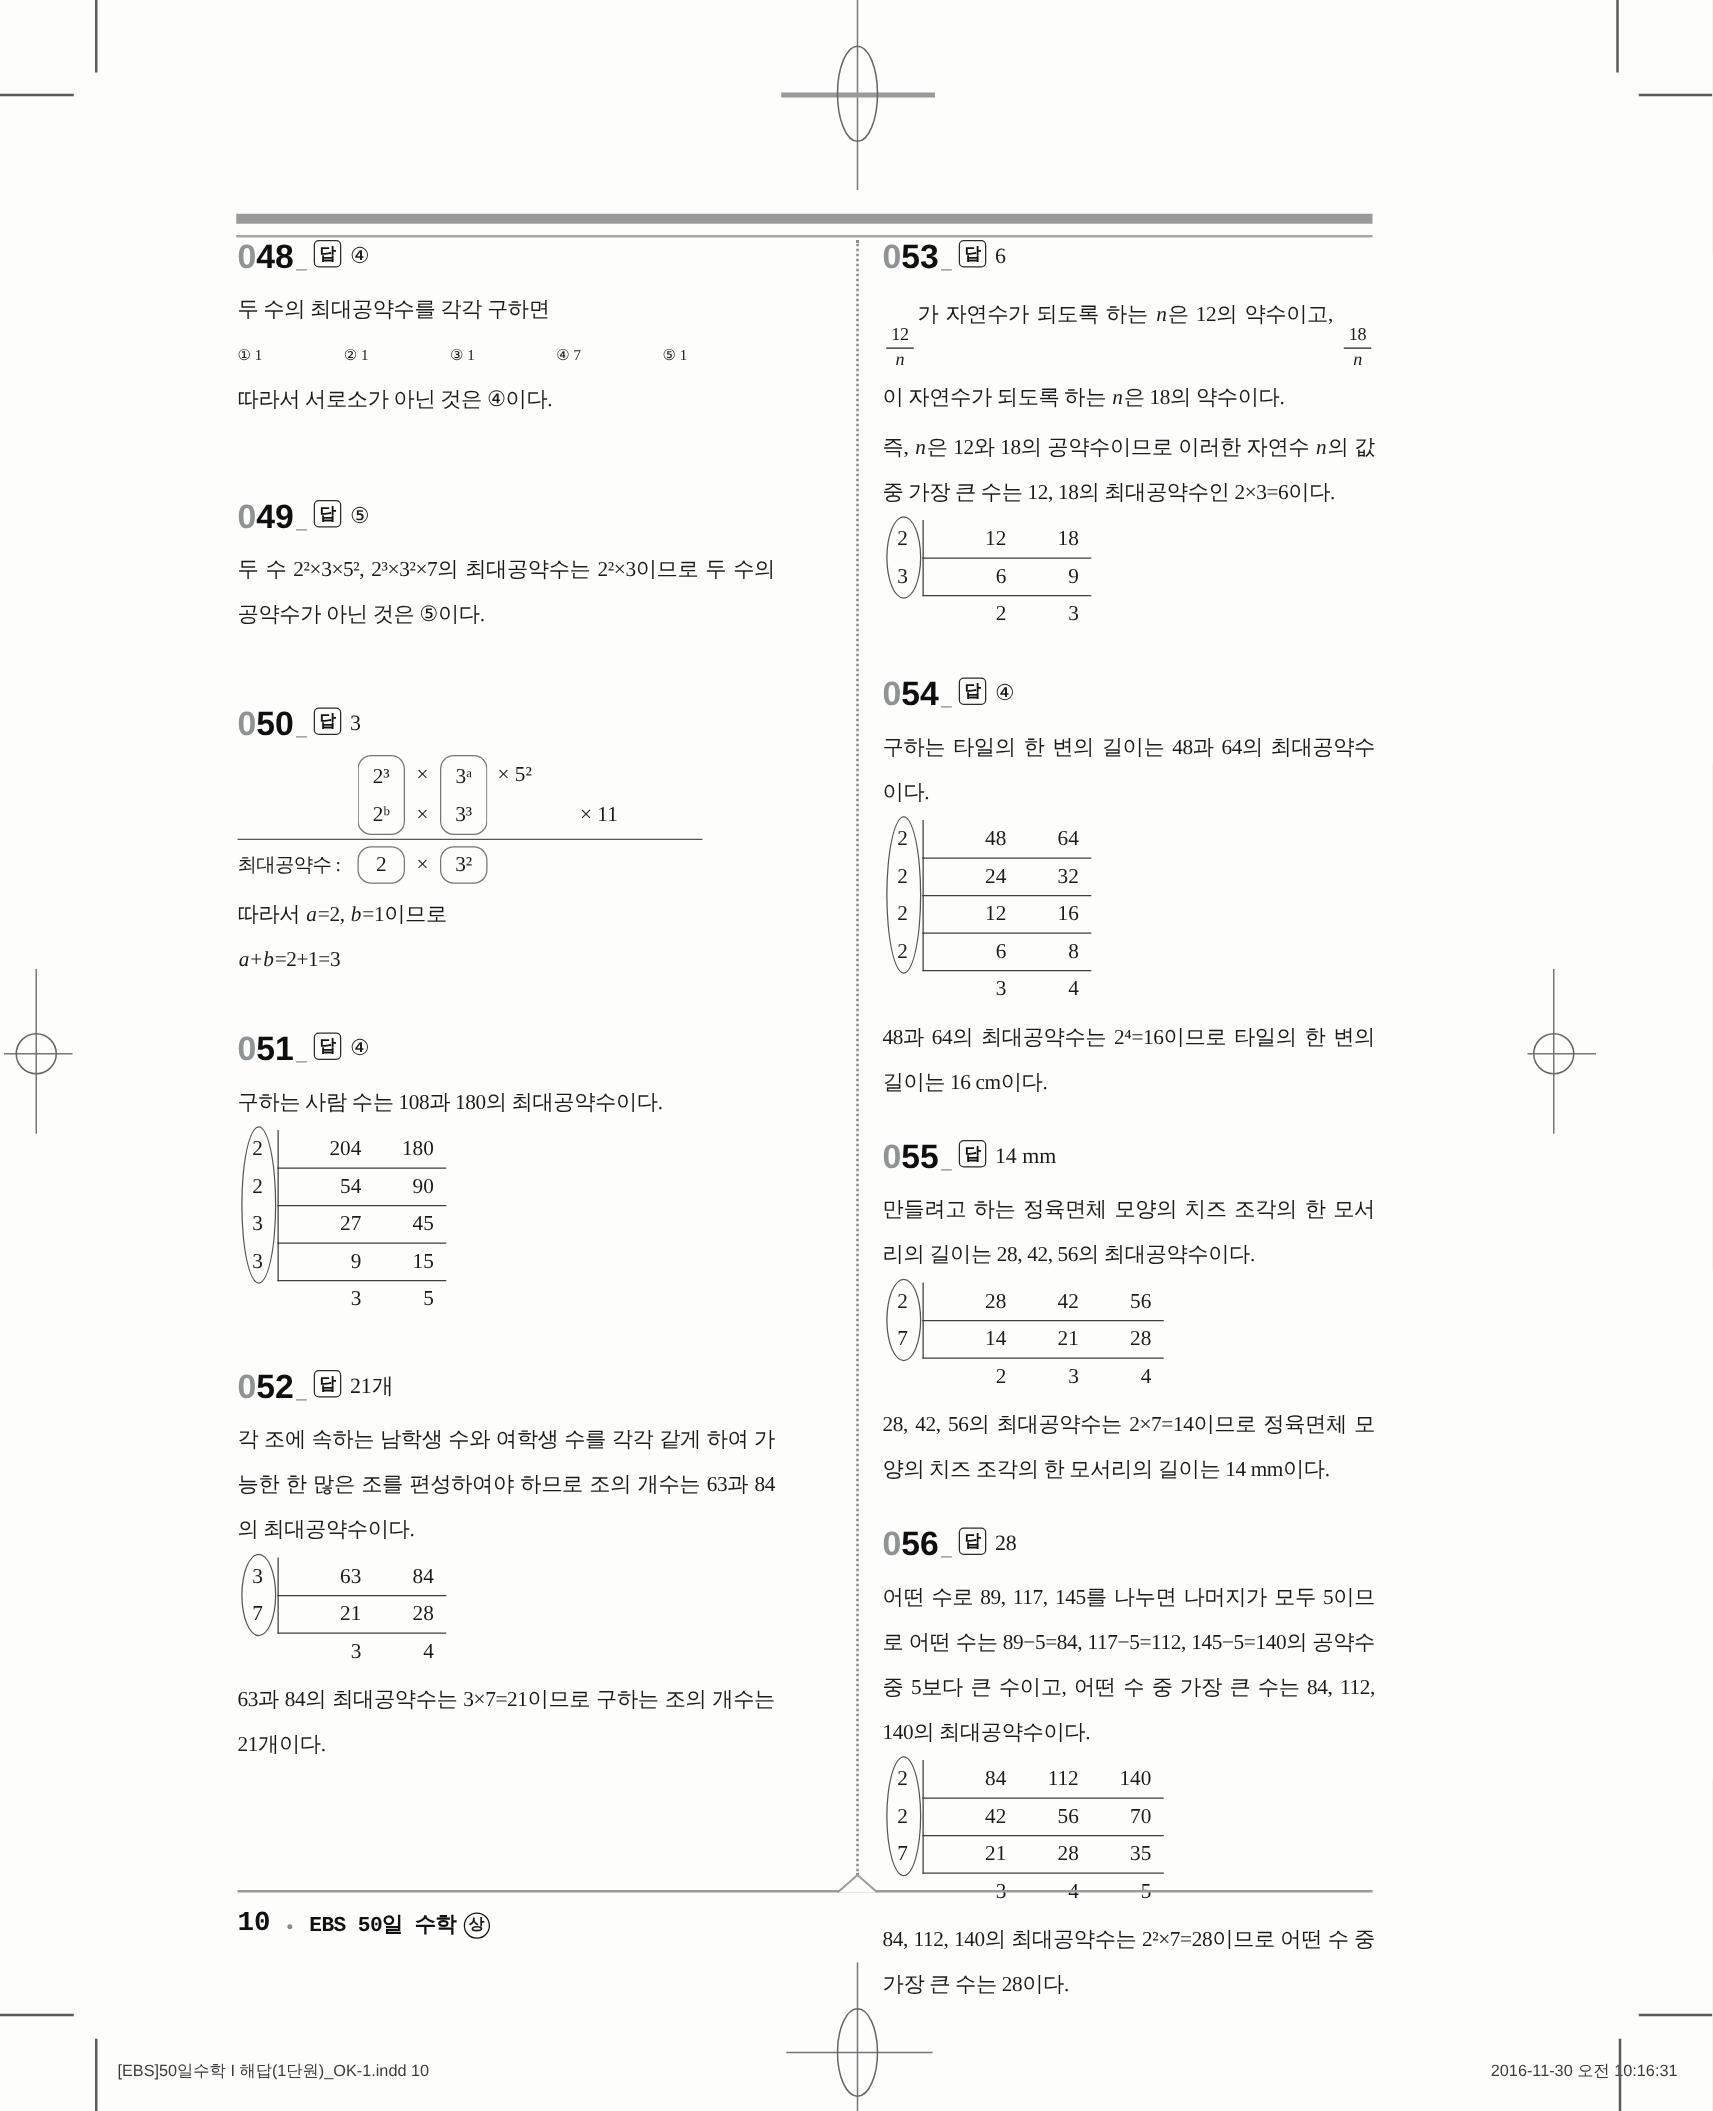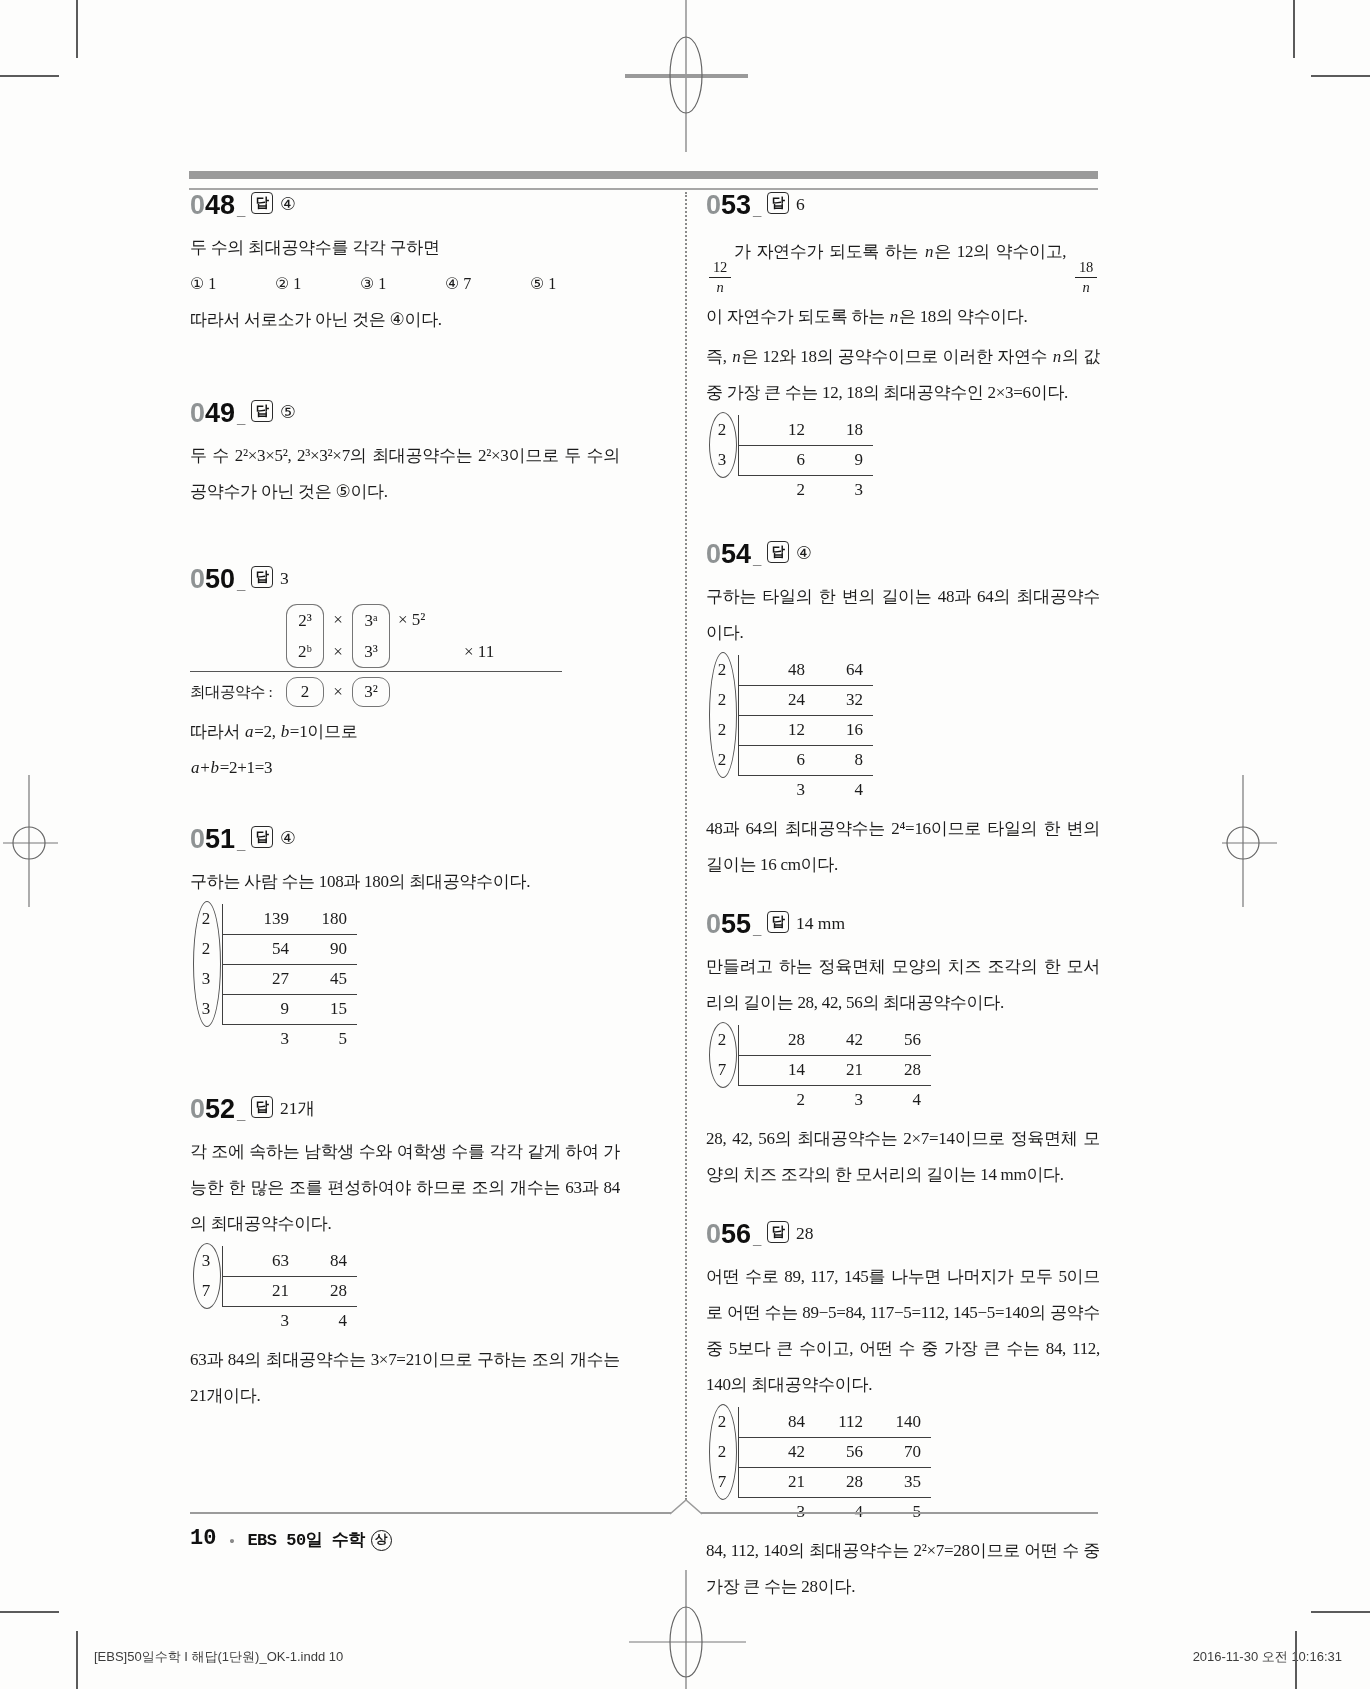--- a/index.html
+++ b/index.html
@@ -48,21 +48,21 @@
   .pn{color:#0f0f0f;}
   .pu{font-family:"Liberation Sans","DejaVu Sans",sans-serif;font-weight:700;font-size:15px;color:#333;
       margin:0 6px 0 2px;position:relative;top:4px;}
   .abadge{font-family:"Liberation Sans","DejaVu Sans",sans-serif;font-weight:700;font-size:13.5px;
           border:1.4px solid #2b2b2b;border-radius:4px;padding:1px 3px;position:relative;top:-2px;color:#141414;}
   .aval{font-size:17.5px;margin-left:7px;position:relative;top:-1px;}
 
   p.body{margin:0;font-size:17px;line-height:36px;letter-spacing:-0.3px;text-align:justify;}
   p.tall{line-height:44px;}
 
-  .choices{display:flex;font-size:16px;line-height:36px;}
+  .choices{display:flex;font-size:12px;line-height:36px;}
   .choices span{width:85px;}
 
   
   .ladder{position:relative;margin:4px 0 6px 0;font-size:17px;display:inline-block;}
   .lrow{display:flex;align-items:center;height:30px;}
   .ldiv{width:32px;text-align:center;flex:none;}
   .lnums{display:flex;align-items:center;height:100%;border-left:1.4px solid #3f3f3f;padding:0 10px 0 8px;}
   .lbody .lnums{border-bottom:1.4px solid #3f3f3f;}
   .lq .lnums{border-left-color:transparent;}
   .lcell{width:58px;text-align:right;}
@@ -201,21 +201,21 @@
         <span class="pz">0</span>
           <span class="pn">51</span>
           <span class="pu">_</span>
         <span class="abadge">답</span>
         <span class="aval">④</span>
       </div>
       <p class="body">구하는 사람 수는 108과 180의 최대공약수이다.</p>
       <div class="ladder"><div class="lrow lbody">
             <span class="ldiv">2</span>
             <span class="lnums">
-              <span class="lcell">139</span>
+              <span class="lcell">204</span>
               <span class="lcell">180</span>
             </span>
           </div><div class="lrow lbody">
             <span class="ldiv">2</span>
             <span class="lnums">
               <span class="lcell">54</span>
               <span class="lcell">90</span>
             </span>
           </div><div class="lrow lbody">
             <span class="ldiv">3</span>

